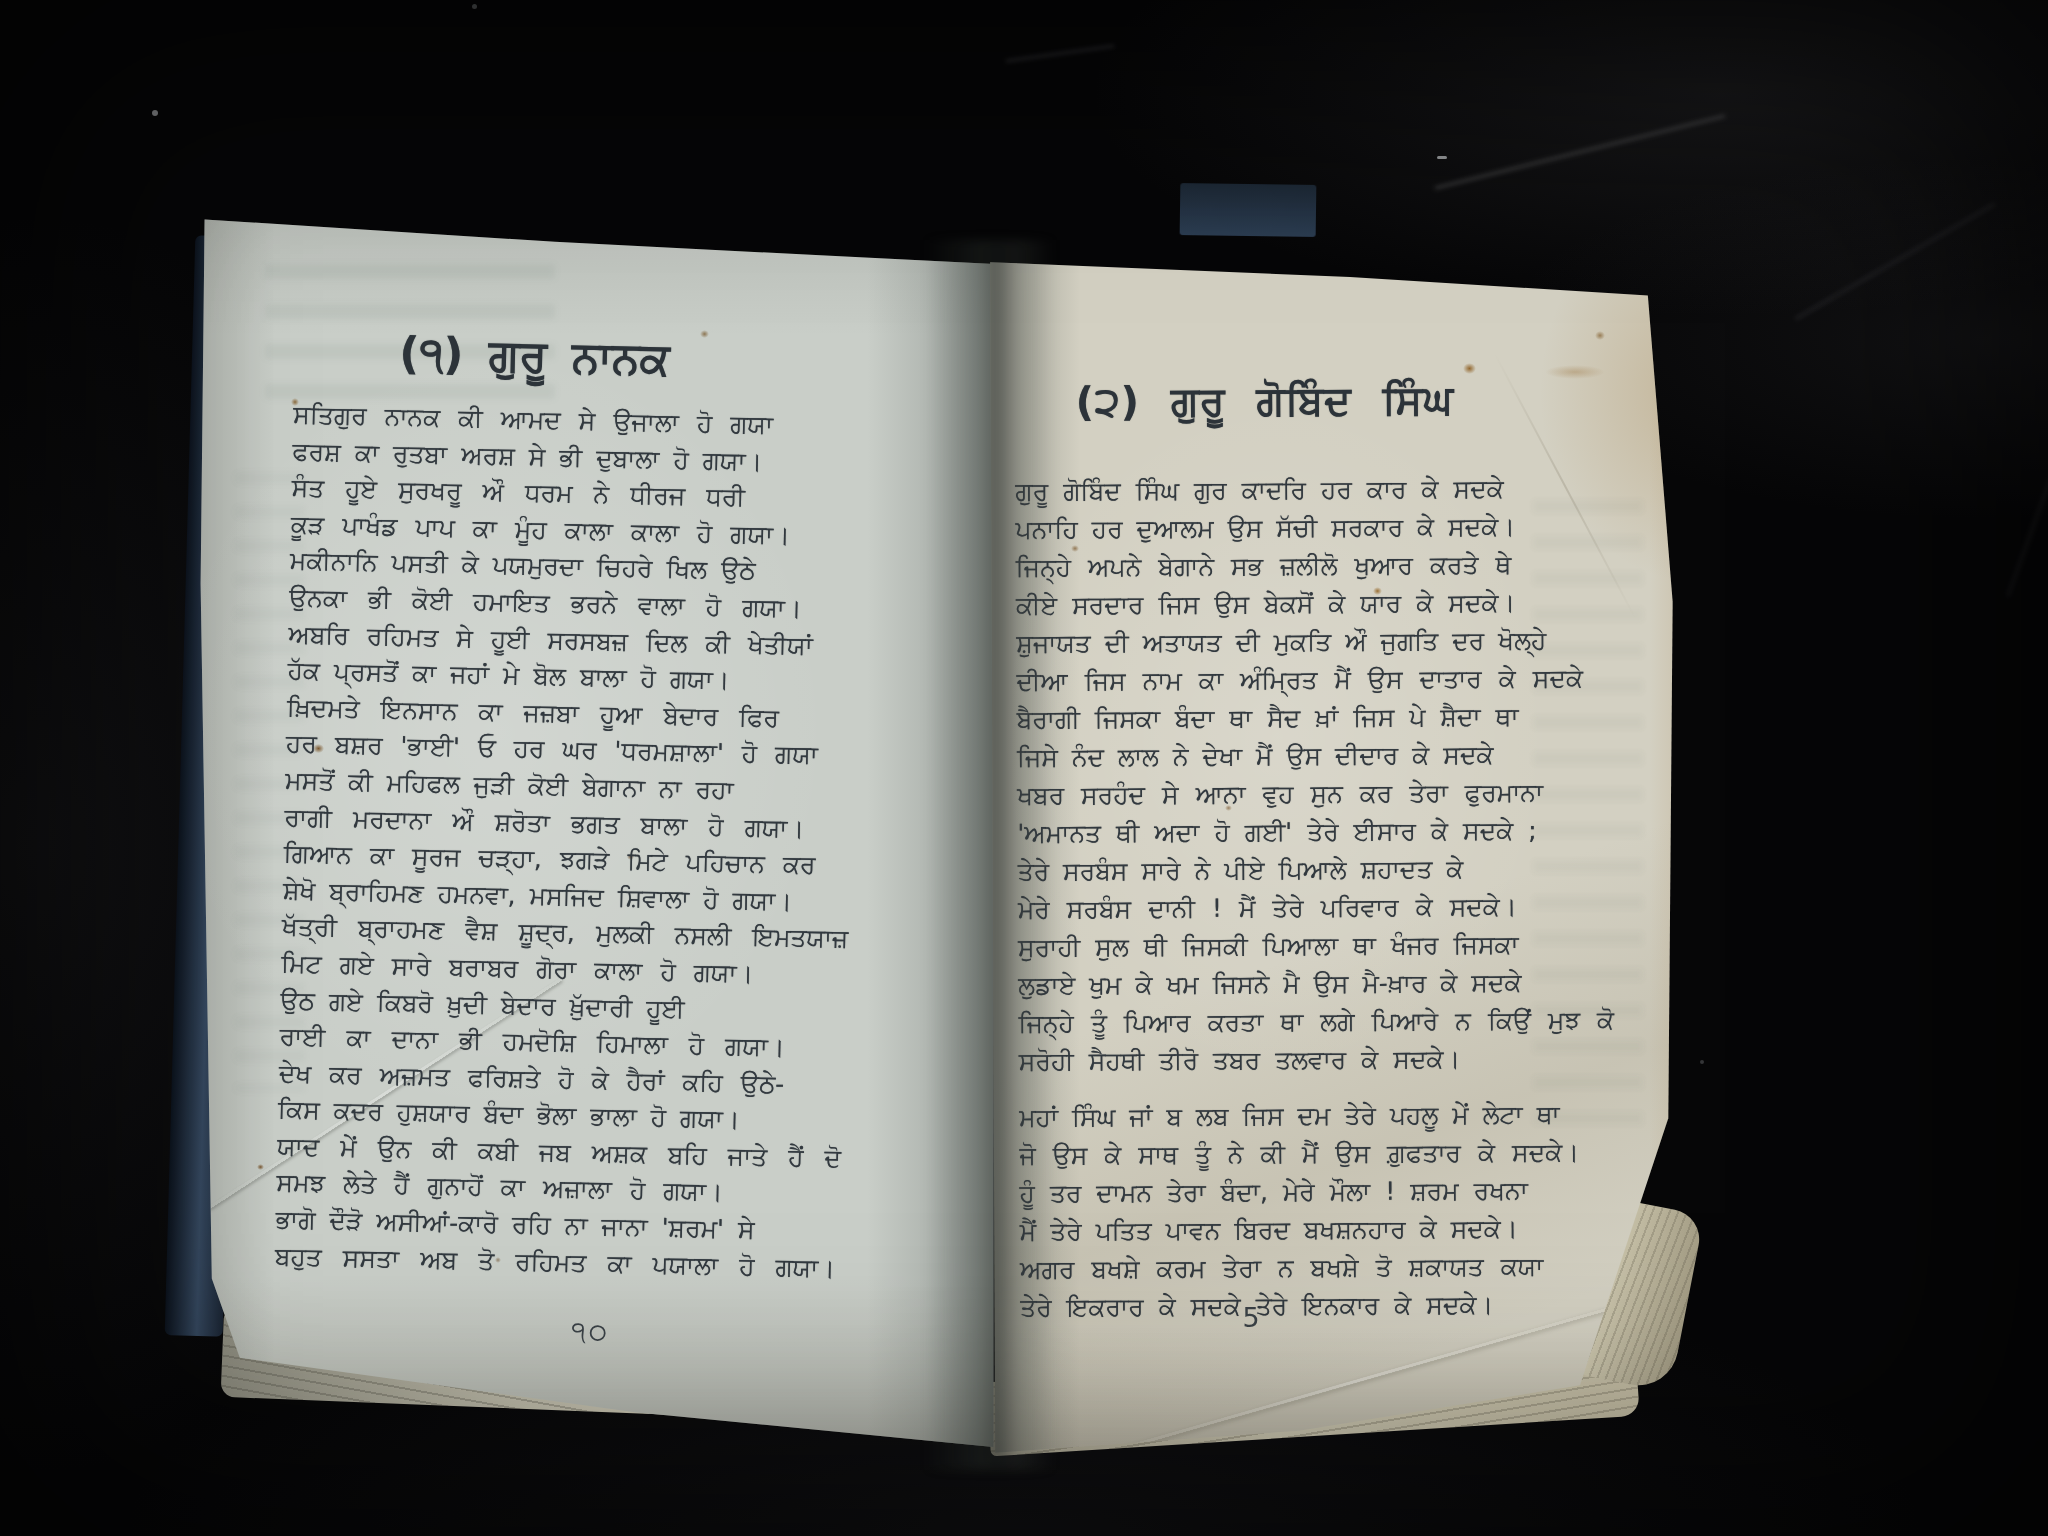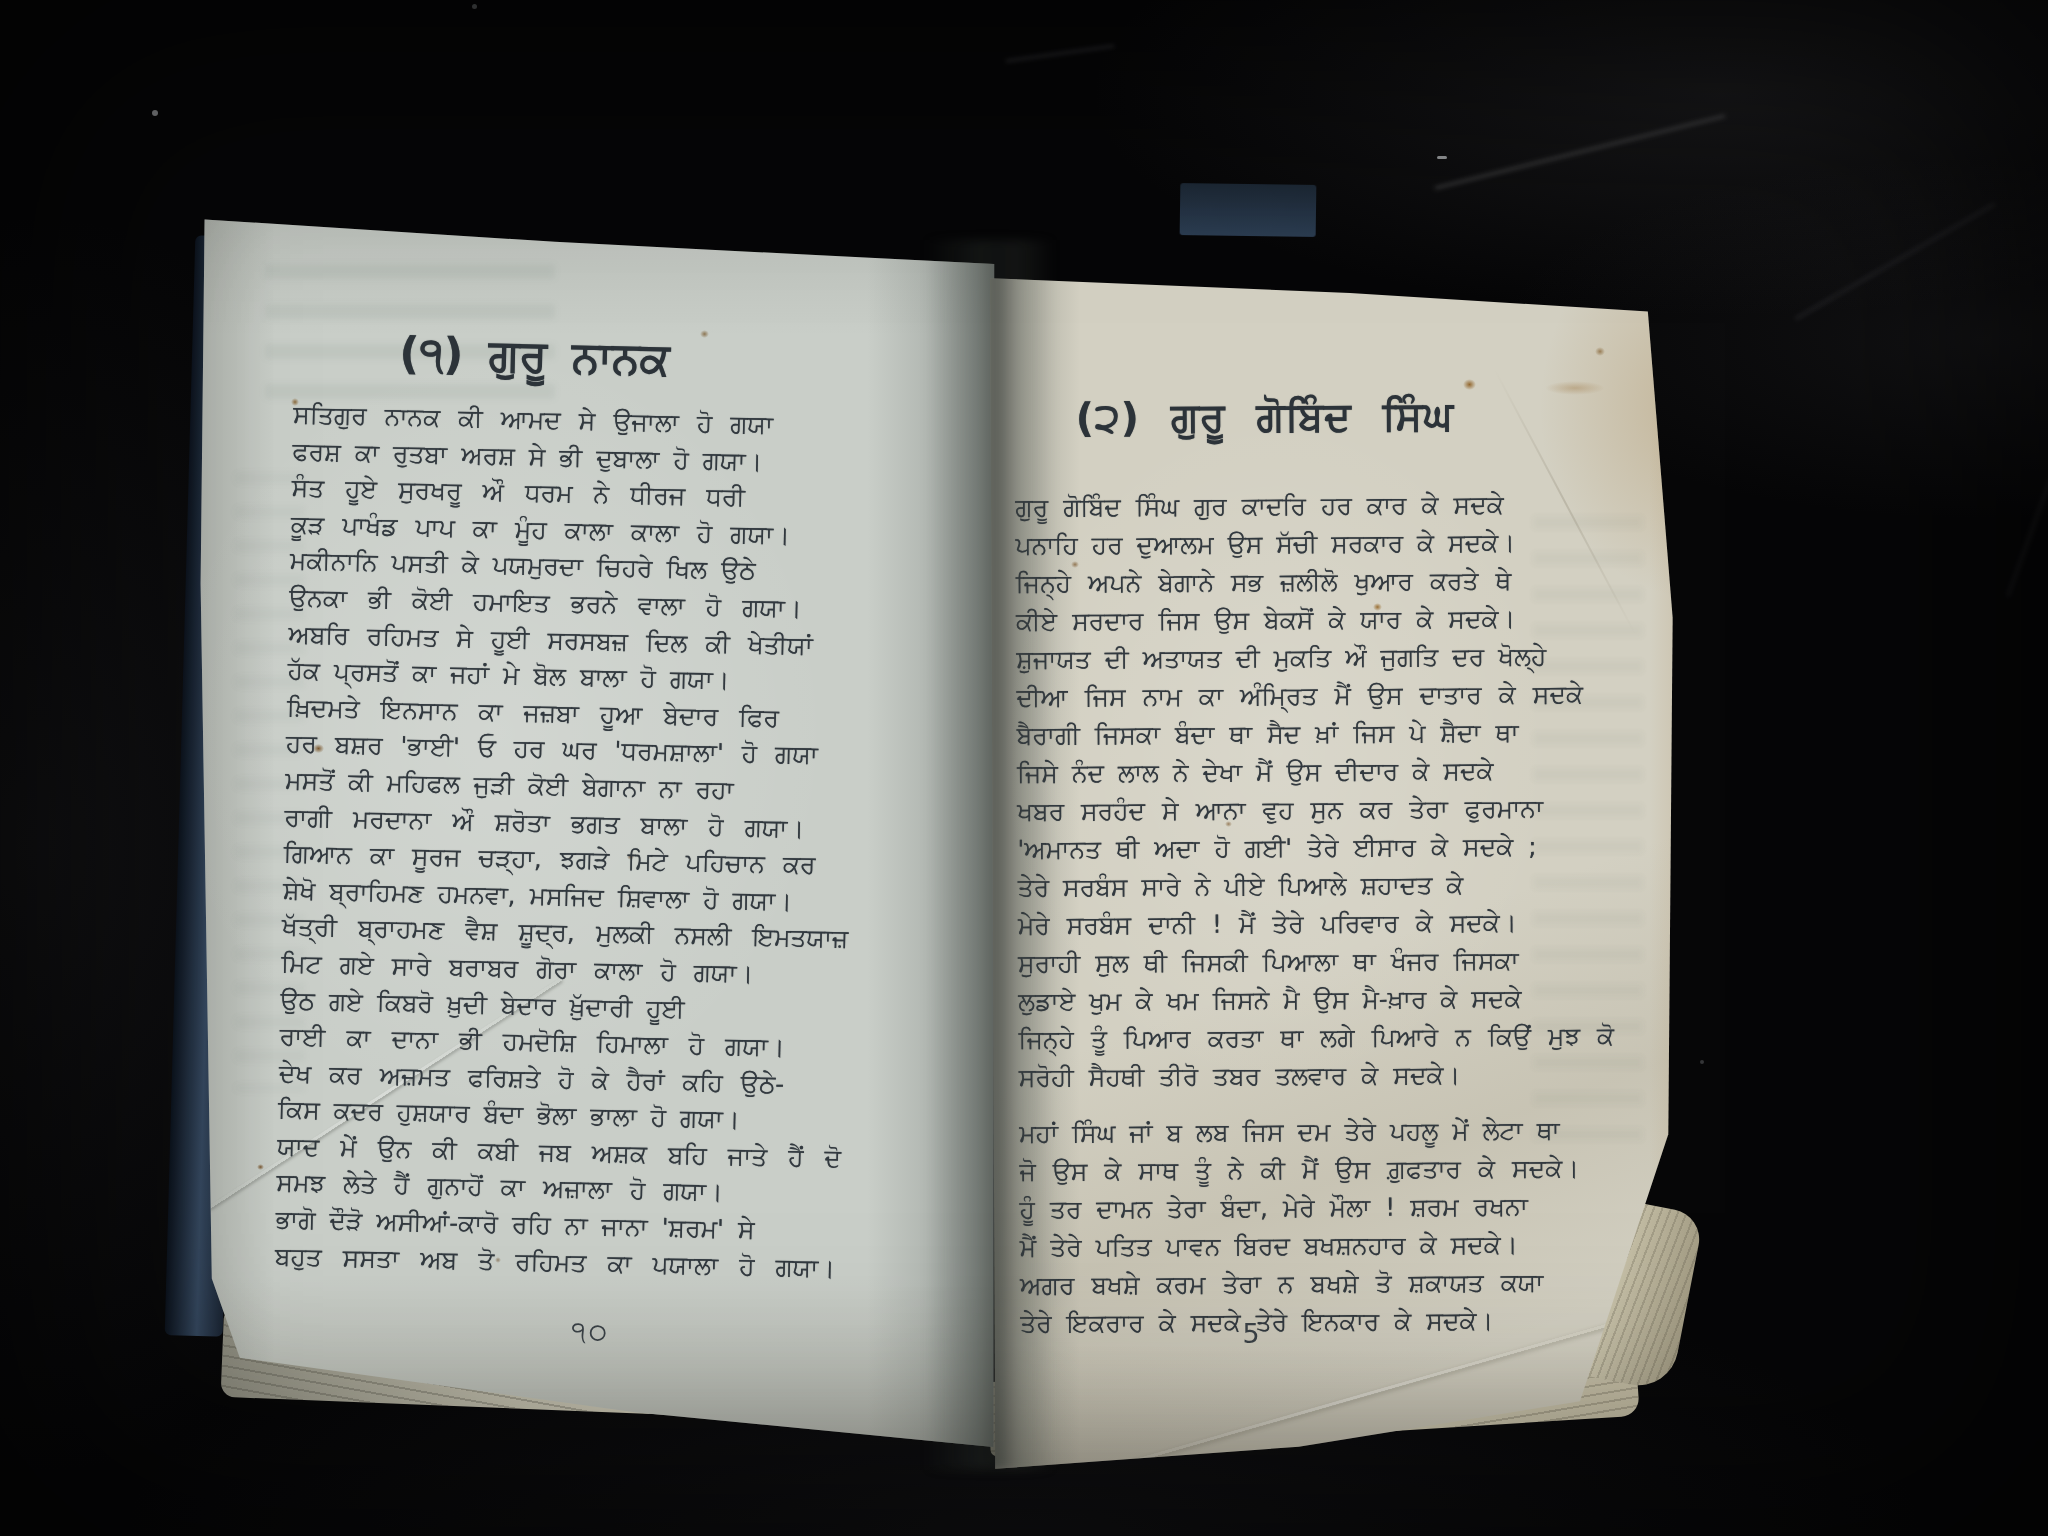--- a/index.html
+++ b/index.html
@@ -52,21 +52,21 @@
   .page{position:absolute;}
   .left-page{left:195px;top:212px;width:800px;height:1240px;
     clip-path:polygon(1.2% .6%, 45% 2.4%, 99.9% 4.2%, 99.8% 99.6%, 55% 96.8%, 5.6% 92.4%, 2.1% 86%, .7% 30%);
     background:
       radial-gradient(60% 45% at 38% 42%, rgba(255,255,255,.16), transparent 70%),
       linear-gradient(90deg, rgba(110,112,104,.30), transparent 10%),
       linear-gradient(270deg, rgba(88,96,92,.42), transparent 16%),
       linear-gradient(0deg, rgba(138,134,118,.30), transparent 14%),
       linear-gradient(180deg, rgba(120,124,118,.18), transparent 10%),
       #c9cec8;}
-  .right-page{left:985px;top:261px;width:730px;height:1230px;
+  .right-page{left:985px;top:245px;width:730px;height:1230px;
     clip-path:polygon(.7% 1.4%, 50% 2.6%, 90.8% 4.1%, 94.2% 29%, 93.6% 71%, 81.5% 92.7%, 43% 96.4%, 1.4% 98.2%);
     background:
       radial-gradient(55% 40% at 40% 40%, rgba(255,255,255,.14), transparent 70%),
       linear-gradient(90deg, rgba(86,92,86,.48), transparent 13%),
       linear-gradient(270deg, rgba(168,132,80,.34), transparent 9%),
       radial-gradient(30% 22% at 97% 12%, rgba(160,120,60,.30), transparent 70%),
       linear-gradient(0deg, rgba(150,140,115,.30), transparent 12%),
       linear-gradient(160deg, transparent 55%, rgba(140,130,105,.16) 70%, transparent 85%),
       #d3d0c2;}
   .gutter{position:absolute;left:925px;top:240px;width:130px;height:1230px;z-index:5;

